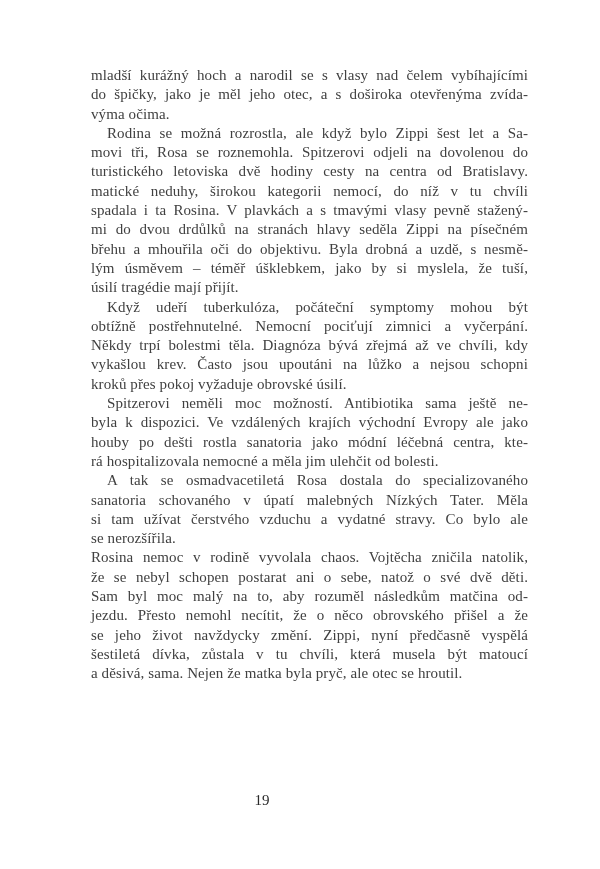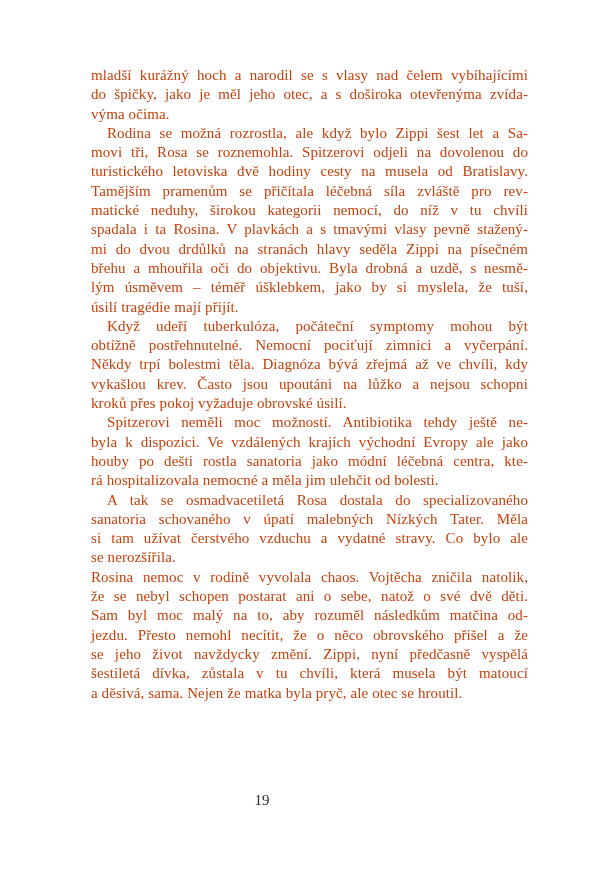--- a/index.html
+++ b/index.html
@@ -14,21 +14,21 @@
     height: 869px;
     background: #ffffff;
     overflow: hidden;
     font-family: "Liberation Serif", "DejaVu Serif", serif;
   }
   .text-block {
     position: absolute;
     left: 91px;
     top: 66px;
     width: 437px;
-    color: #c2410c;
+    color: #404040;
     font-size: 15px;
     line-height: 19.3px;
     letter-spacing: 0.1px;
   }
   .para {
     margin: 0;
     padding: 0;
   }
   .para.space-before {
     margin-top: 0;
@@ -61,38 +61,37 @@
 <div class="page">
   <div class="text-block">
       <div class="para">
         <div class="line">mladší kurážný hoch a narodil se s vlasy nad čelem vybíhajícími</div>
         <div class="line">do špičky, jako je měl jeho otec, a s doširoka otevřenýma zvída-</div>
         <div class="line para-end">výma očima.</div>
       </div>
       <div class="para indent">
         <div class="line">Rodina se možná rozrostla, ale když bylo Zippi šest let a Sa-</div>
         <div class="line">movi tři, Rosa se roznemohla. Spitzerovi odjeli na dovolenou do</div>
-        <div class="line">turistického letoviska dvě hodiny cesty na musela od Bratislavy.</div>
-        <div class="line">Tamějším pramenům se přičítala léčebná síla zvláště pro rev-</div>
+        <div class="line">turistického letoviska dvě hodiny cesty na centra od Bratislavy.</div>
         <div class="line">matické neduhy, širokou kategorii nemocí, do níž v tu chvíli</div>
         <div class="line">spadala i ta Rosina. V plavkách a s tmavými vlasy pevně stažený-</div>
         <div class="line">mi do dvou drdůlků na stranách hlavy seděla Zippi na písečném</div>
         <div class="line">břehu a mhouřila oči do objektivu. Byla drobná a uzdě, s nesmě-</div>
         <div class="line">lým úsměvem – téměř úšklebkem, jako by si myslela, že tuší,</div>
         <div class="line para-end">úsilí tragédie mají přijít.</div>
       </div>
       <div class="para indent">
         <div class="line">Když udeří tuberkulóza, počáteční symptomy mohou být</div>
         <div class="line">obtížně postřehnutelné. Nemocní pociťují zimnici a vyčerpání.</div>
         <div class="line">Někdy trpí bolestmi těla. Diagnóza bývá zřejmá až ve chvíli, kdy</div>
         <div class="line">vykašlou krev. Často jsou upoutáni na lůžko a nejsou schopni</div>
         <div class="line para-end">kroků přes pokoj vyžaduje obrovské úsilí.</div>
       </div>
       <div class="para indent">
-        <div class="line">Spitzerovi neměli moc možností. Antibiotika tehdy ještě ne-</div>
+        <div class="line">Spitzerovi neměli moc možností. Antibiotika sama ještě ne-</div>
         <div class="line">byla k dispozici. Ve vzdálených krajích východní Evropy ale jako</div>
         <div class="line">houby po dešti rostla sanatoria jako módní léčebná centra, kte-</div>
         <div class="line para-end">rá hospitalizovala nemocné a měla jim ulehčit od bolesti.</div>
       </div>
       <div class="para indent">
         <div class="line">A tak se osmadvacetiletá Rosa dostala do specializovaného</div>
         <div class="line">sanatoria schovaného v úpatí malebných Nízkých Tater. Měla</div>
         <div class="line">si tam užívat čerstvého vzduchu a vydatné stravy. Co bylo ale</div>
         <div class="line para-end">se nerozšířila.</div>
       </div>

